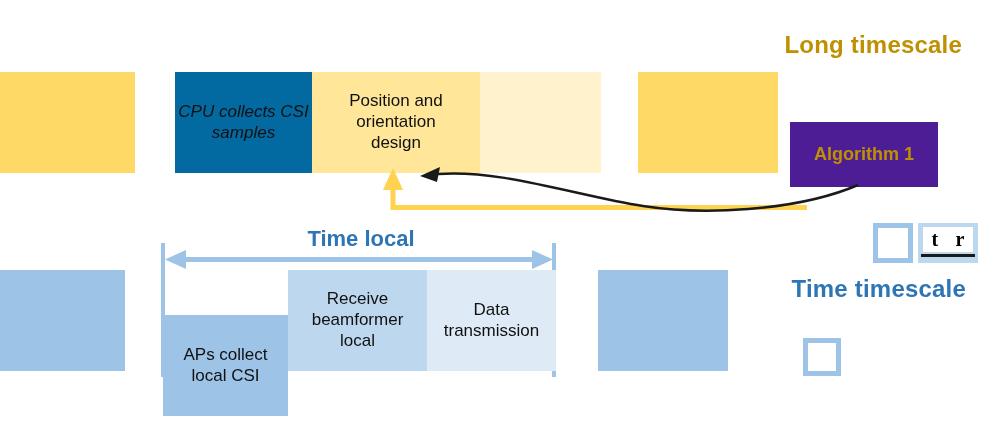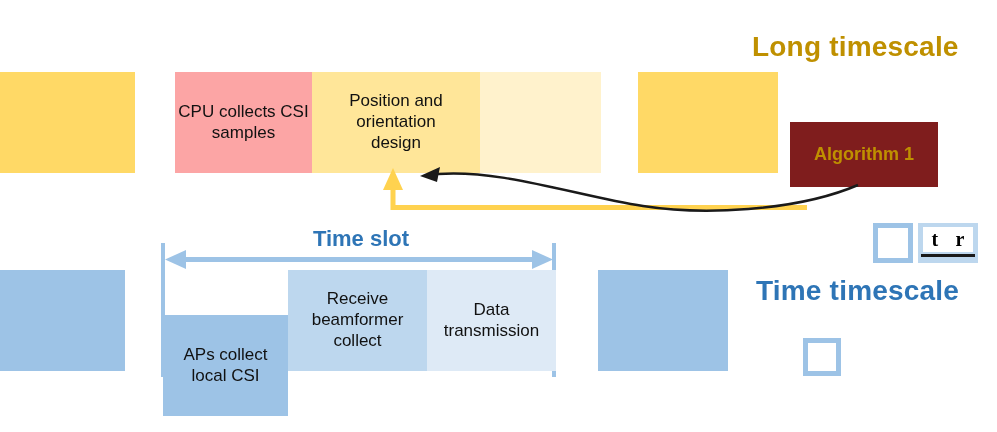--- a/index.html
+++ b/index.html
@@ -18,22 +18,22 @@
   #segB{left:175px;width:137px;}
   #segC{left:312px;width:168px;padding:0 24px;}
   #segD{left:480px;width:121px;}
   #segE{left:638px;width:140px;}
   #segF{left:0;width:125px;}
   #segG{left:163px;width:125px;padding:0 4px;margin-top:45px;}
   #segH{left:288px;width:139px;padding:0 5px;}
   #segI{left:427px;width:129px;padding:12px 4px;}
   #segJ{left:598px;width:130px;}
   .ts-title{
-    position:absolute;width:210px;text-align:left;
-    font-size:28px;font-weight:bold;letter-spacing:0.2px;
+    position:absolute;width:210px;text-align:right;
+    font-size:24px;font-weight:bold;letter-spacing:0.2px;
   }
   #long-title{left:752px;top:31px;}
   #short-title{left:756px;top:275px;}
   #algorithm-box{
     position:absolute;left:790px;top:122px;width:148px;height:65px;
     display:flex;align-items:center;justify-content:center;
     font-size:18px;font-weight:bold;
   }
   #timeslot-label{
     position:absolute;left:281px;top:226px;width:160px;text-align:center;
@@ -57,42 +57,42 @@
 </style>
 </head>
 <body>
 
 <div id="figure">
 
   <div id="long-title" class="ts-title" style="color: rgb(191, 144, 0);">Long timescale</div>
 
   <div id="segA" class="seg top" style="background-color: rgb(255, 217, 102);"></div>
 
-  <div id="segB" class="seg top" style="background-color: #fca5a5;">CPU collects CSI samples</div>
+  <div id="segB" class="seg top" style="background-color: #0369a1; font-style: italic;">CPU collects CSI samples</div>
 
   <div id="segC" class="seg top" style="background-color: rgb(255, 230, 153);">Position and orientation design</div>
 
   <div id="segD" class="seg top" style="background-color: rgb(255, 242, 204);"></div>
 
   <div id="segE" class="seg top" style="background-color: rgb(255, 217, 102);"></div>
 
-  <div id="algorithm-box" style="background-color: #7f1d1d;">
+  <div id="algorithm-box" style="background-color: #4c1d95;">
     <span style="color: rgb(191, 144, 0);">Algorithm 1</span>
   </div>
 
-  <div id="timeslot-label" style="color: rgb(46, 117, 182);">Time slot</div>
+  <div id="timeslot-label" style="color: rgb(46, 117, 182);">Time local</div>
 
   <div id="delim-left" class="delim" style="background-color: rgb(157, 195, 230);"></div>
   <div id="delim-right" class="delim" style="background-color: rgb(157, 195, 230);"></div>
 
   <div id="segF" class="seg bot" style="background-color: rgb(157, 195, 230);"></div>
 
   <div id="segG" class="seg bot" style="background-color: rgb(157, 195, 230);">APs collect local CSI</div>
 
-  <div id="segH" class="seg bot" style="background-color: rgb(189, 215, 238);">Receive beamformer collect</div>
+  <div id="segH" class="seg bot" style="background-color: rgb(189, 215, 238);">Receive beamformer local</div>
 
   <div id="segI" class="seg bot" style="background-color: rgb(222, 234, 246);">Data transmission</div>
 
   <div id="segJ" class="seg bot" style="background-color: rgb(157, 195, 230);"></div>
 
   <div id="short-title" class="ts-title" style="color: rgb(46, 117, 182);">Time timescale</div>
 
   <div id="legend-square-top" class="sq" style="border-color: rgb(157, 195, 230);"></div>
 
   <div id="legend-tr" style="background-color: rgb(189, 215, 238);">

